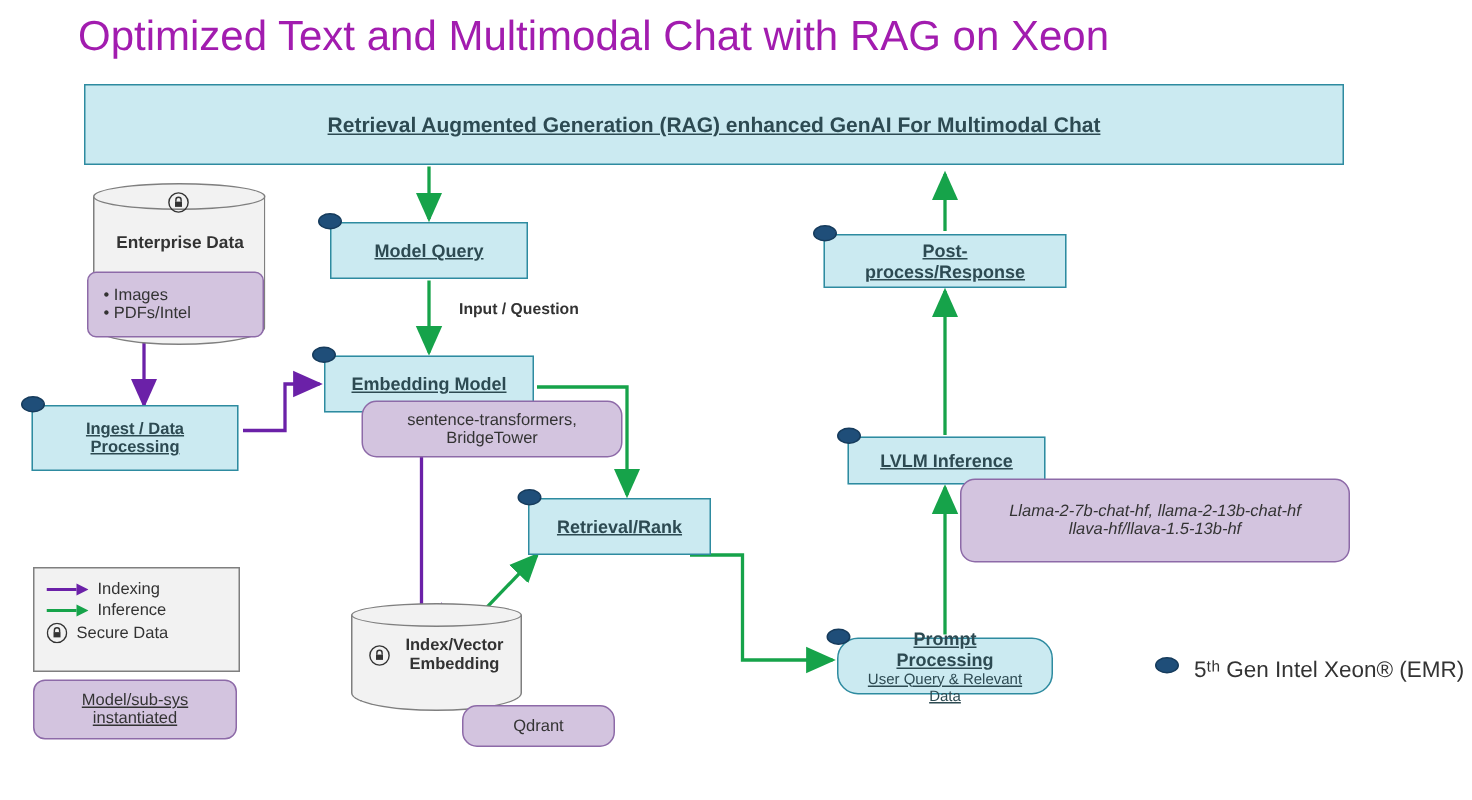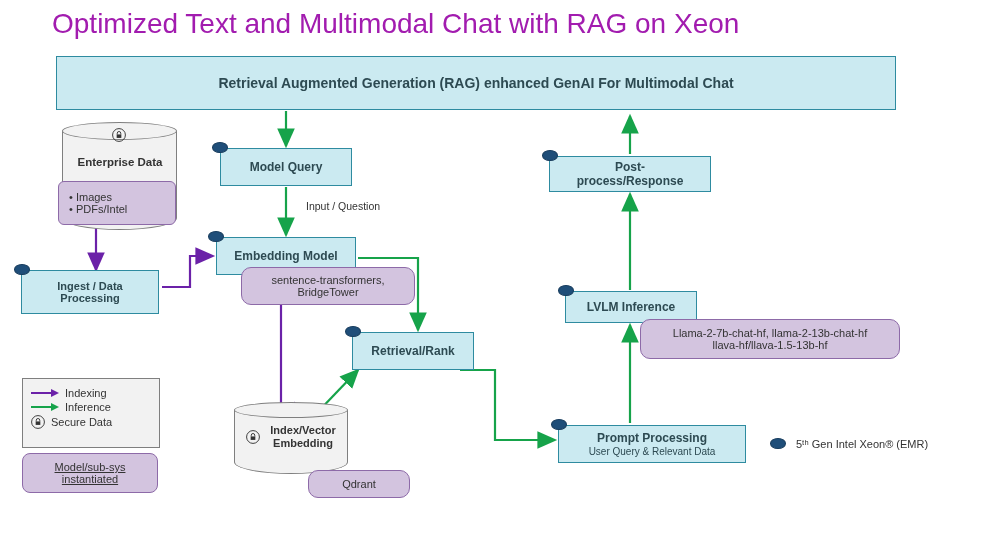--- a/index.html
+++ b/index.html
@@ -26,20 +26,21 @@
     border: 1.5px solid #2e8ba0;
     text-align: center;
     display: flex;
     flex-direction: column;
     justify-content: center;
     align-items: center;
     font-size: 12px;
     color: #2d4a52;
     font-weight: 600;
     padding: 2px 16px;
+    text-decoration: underline;
   }
   .box .sub {
     font-weight: 400;
     font-size: 10px;
     margin-top: 1px;
   }
   .pill {
     position: absolute;
     background: #d3c4df;
     border: 1.5px solid #8d6aa8;
@@ -103,29 +104,29 @@
     color: #333;
   }
   .lock-icon {
     width: 14px; height: 14px;
     display: inline-flex;
     align-items: center;
     justify-content: center;
   }
   .note {
     position: absolute;
-    font-size: 11px;
+    font-size: 15px;
     color: #333;
     font-weight: 600;
   }
   .small-label {
     position: absolute;
     font-size: 10.5px;
     color: #333;
-    font-weight: 400;
+    font-weight: 700;
     padding-left: 46px;
   }
   svg.arrows {
     position: absolute;
     top: 0; left: 0;
     width: 981px;
     height: 533px;
     pointer-events: none;
   }
 </style>
@@ -216,30 +217,30 @@
       <path d="M9 11 v-2 a3 3 0 0 1 6 0 v2" fill="none" stroke="#333" stroke-width="1.6"></path>
     </svg>
 </div>
 <div class="cyl-label" style="left:262px; top:424px; width:82px; font-size:11px; line-height:1.15;">
   <div>Index/Vector</div>
   <div>Embedding</div>
 </div>
 
 <div class="pill" style="left:308px; top:470px; width:102px; height:28px;">Qdrant</div>
 
-<div class="box" style="left:558px; top:425px; width:188px; height:38px;">
+<div class="box" style="left:558px; top:425px; width:144px; height:38px;border-radius:14px;">
   <span>Prompt Processing</span>
   <span class="sub">User Query &amp; Relevant Data</span>
 </div>
 <div class="dot" style="left:551px; top:419px;"></div>
 
 <div class="box" style="left:565px; top:291px; width:132px; height:32px;">LVLM Inference</div>
 <div class="dot" style="left:558px; top:285px;"></div>
 
-<div class="pill" style="left:640px; top:319px; width:260px; height:40px;">
+<div class="pill" style="left:640px; top:319px; width:260px; height:56px;font-style:italic;">
   <span>Llama-2-7b-chat-hf, llama-2-13b-chat-hf</span>
   <span>llava-hf/llava-1.5-13b-hf</span>
 </div>
 
 <div class="box" style="left:549px; top:156px; width:162px; height:36px;">Post-process/Response</div>
 <div class="dot" style="left:542px; top:150px;"></div>
 
 <div class="legend-box" style="left:22px; top:378px; width:138px; height:70px;">
   <div class="legend-row">
     <svg width="28" height="10">

